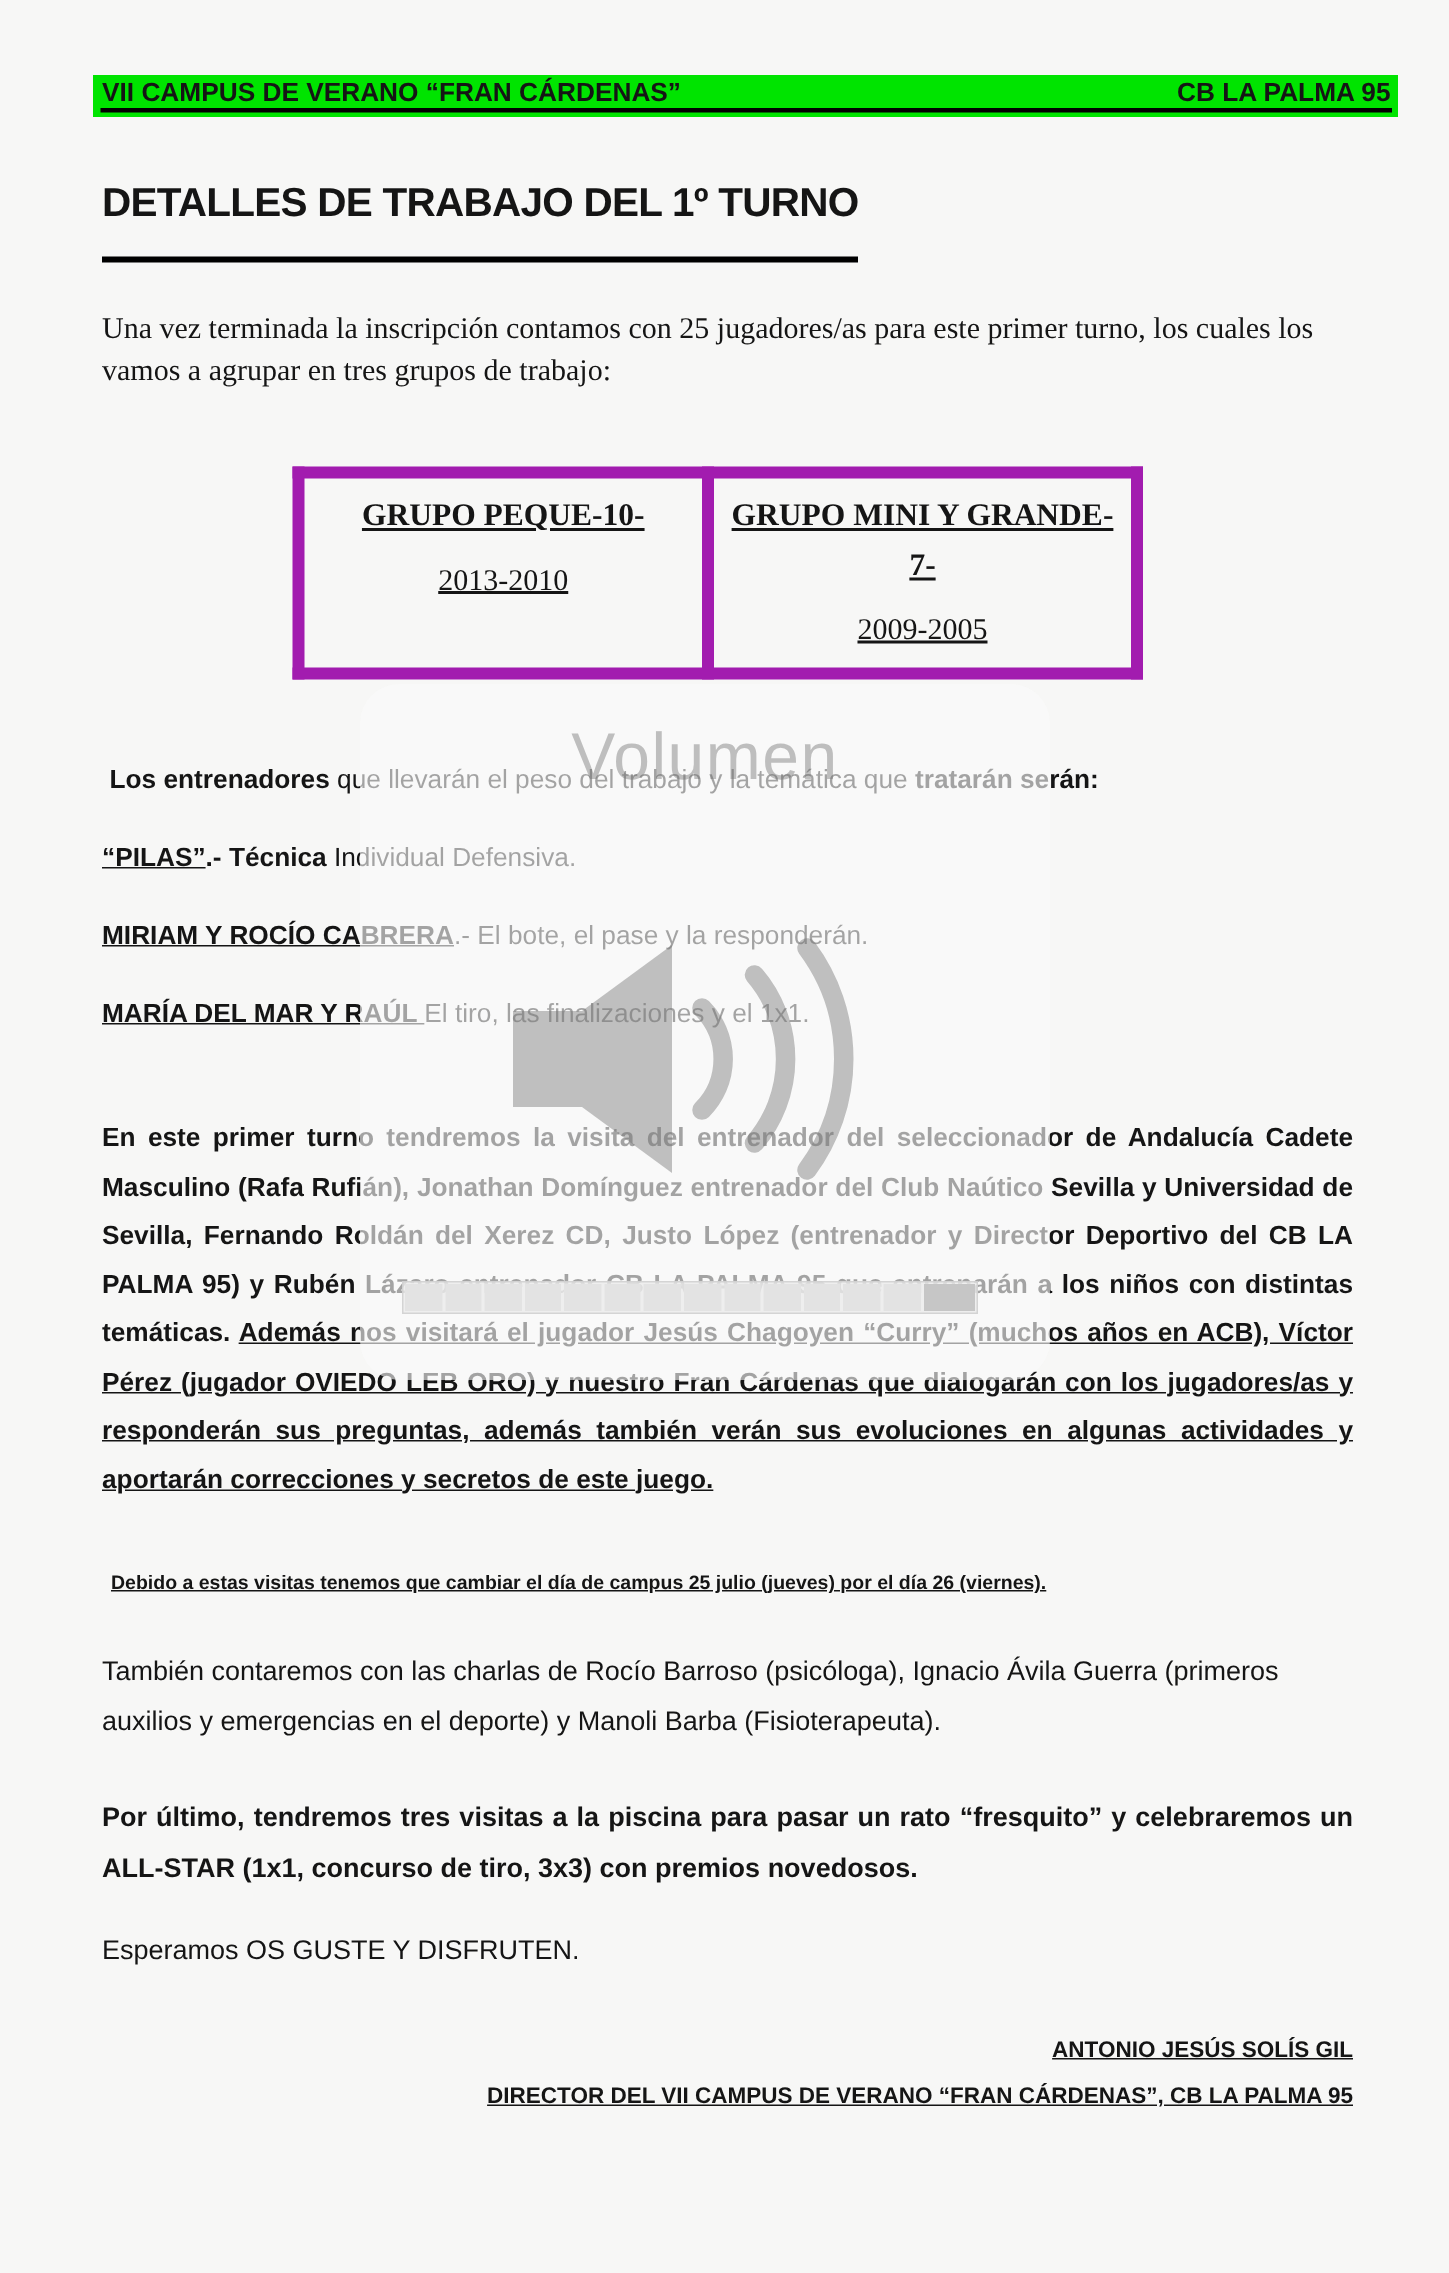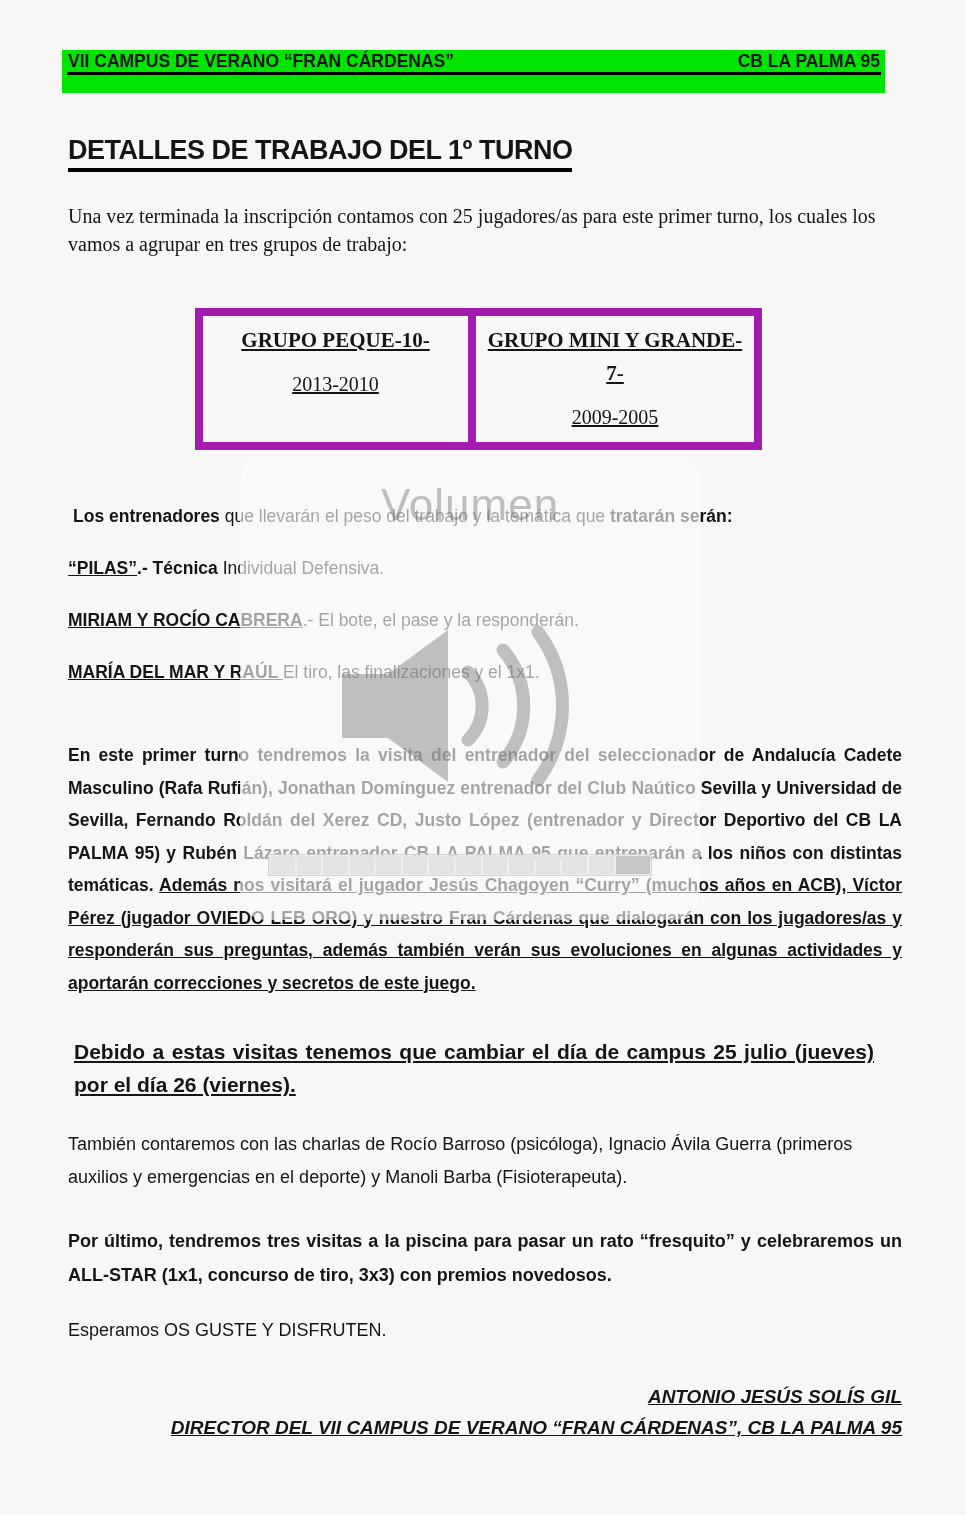--- a/index.html
+++ b/index.html
@@ -1,27 +1,27 @@
 <!DOCTYPE html>
 <html><head>
 <meta charset="utf-8">
 <style>
   html,body{margin:0;padding:0;}
   body{background:#f6f6f5;font-family:"Liberation Sans",sans-serif;color:#151515;}
   .page{position:relative;width:966px;height:1515px;margin:0 auto;background:#f7f7f6;overflow:hidden;}
 
   
-  .header-bar{margin:50px 81px 0 62px;background:#00e400;padding:1px 4px 18px 5px;}
+  .header-bar{margin:50px 34px 0 62px;background:#00e400;padding:1px 4px 3px 5px;}
   .header-inner{display:flex;justify-content:space-between;align-items:flex-end;
     border-bottom:3px solid #000;font-weight:bold;font-size:17.5px;line-height:20px;padding:0 1px 1px 1px;}
 
   
   .title-wrap{margin:42px 64px 0 68px;}
   .doc-title{display:inline-block;font-size:27px;font-weight:bold;letter-spacing:-0.5px;
-    border-bottom:4px solid #000;padding-bottom:2px;}
+    border-bottom:4px solid #000;padding-bottom:20px;}
 
   
   .intro{margin:30px 64px 0 68px;font-family:"Liberation Serif",serif;font-size:20px;line-height:28px;}
 
   
   .groups-table{margin:50px 0 0 195px;border-collapse:collapse;table-layout:fixed;}
   .groups-table td{border:8px solid #a21caf;vertical-align:top;text-align:center;
     font-family:"Liberation Serif",serif;padding:8px 6px 0 6px;height:118px;}
   .cell-peque{width:253px;}
   .cell-mini{width:266px;}
@@ -32,29 +32,29 @@
   .coaches{margin:56px 64px 0 68px;font-size:17.5px;}
   .coach-line{line-height:21px;margin-bottom:31px;}
   .coach-lead{padding-left:5px;}
   .b{font-weight:bold;}
   .u{text-decoration:underline;}
 
   
   .visitors{margin:56px 64px 0 68px;font-size:17.5px;font-weight:bold;line-height:32.5px;text-align:justify;}
 
   
-  .schedule{margin:36px 92px 0 68px;padding-left:6px;font-size:21px;font-weight:bold;
+  .schedule{margin:36px 92px 0 68px;padding-left:6px;font-size:13px;font-weight:bold;
     line-height:33px;text-align:justify;text-decoration:underline;}
 
   .talks{margin:27px 64px 0 68px;font-size:18px;line-height:33px;}
   .pool{margin:30px 64px 0 68px;font-size:18px;line-height:34px;text-align:justify;font-weight:bold;}
   .closing{margin:28px 64px 0 68px;font-size:18px;line-height:21px;}
 
-  .signature{margin:40px 64px 0 68px;text-align:right;font-size:19px;font-weight:bold;
-    font-style:italic;line-height:31px;}
+  .signature{margin:40px 64px 0 68px;text-align:right;font-size:15px;font-weight:bold;
+    line-height:31px;}
   .signature div{text-decoration:underline;}
 
   
   .volume-osd{position:absolute;left:240px;top:456px;width:460px;height:464px;
     border-radius:26px;background:rgba(250,250,250,0.62);}
   .volumen-label{position:absolute;top:24px;left:0;width:100%;text-align:center;
     font-size:44px;color:rgba(110,110,110,0.42);letter-spacing:1px;}
   .speaker-icon{position:absolute;left:100px;top:168px;}
   .volume-bar{position:absolute;left:28px;top:398px;width:384px;height:22px;
     display:flex;gap:2px;background:rgba(235,235,235,0.8);border:1px solid rgba(205,205,205,0.8);

